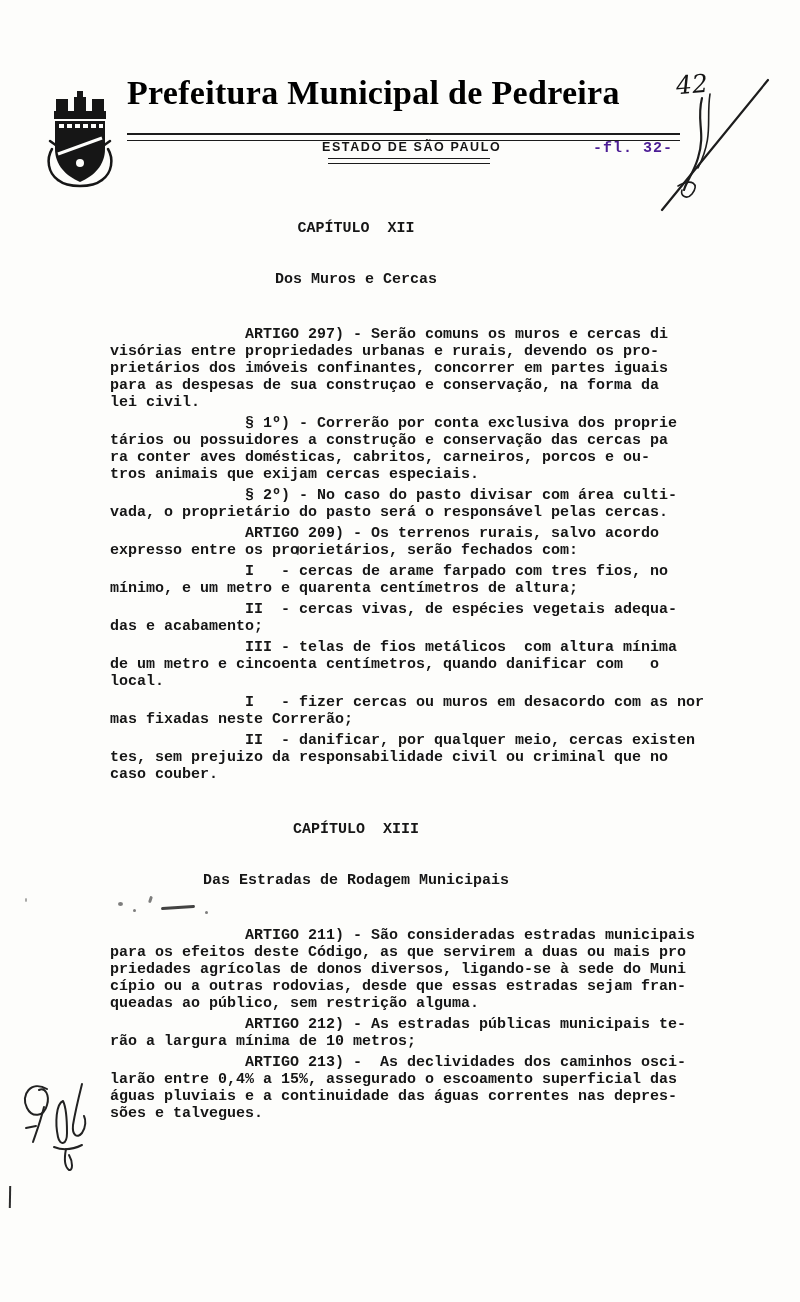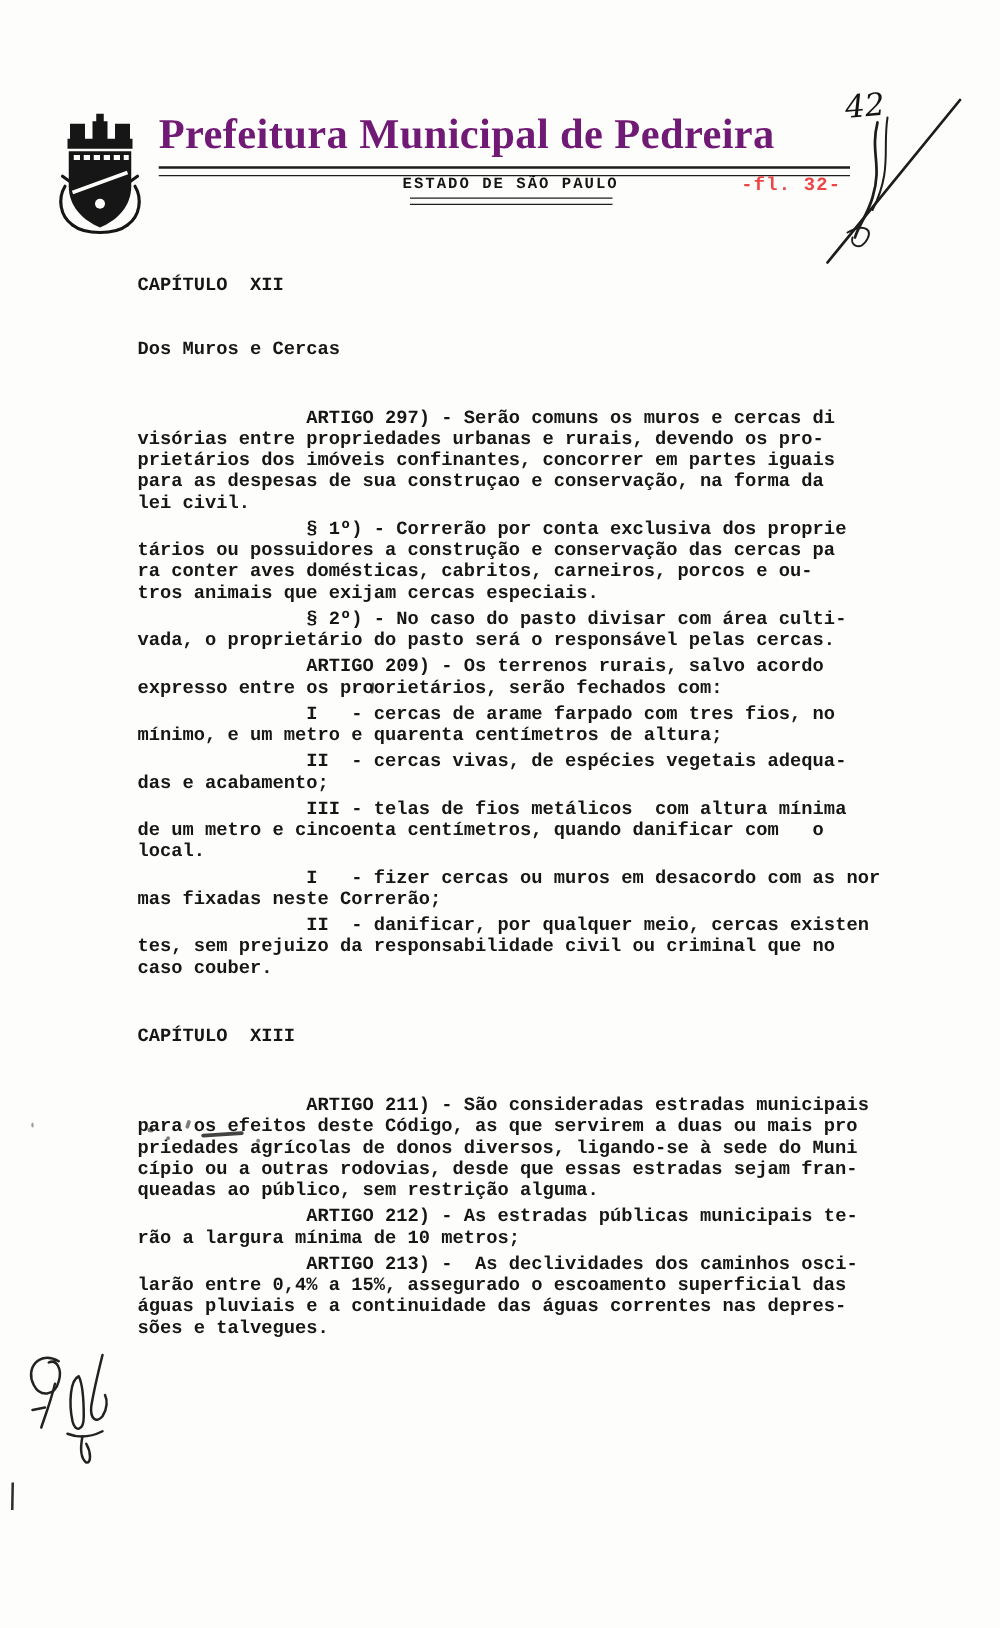--- a/index.html
+++ b/index.html
@@ -4,53 +4,53 @@
 <style>
   html,body{margin:0;padding:0;background:#ffffff;}
   .page{
     position:relative;width:800px;height:1302px;margin:0 auto;
     background:#fdfdfb;color:#1a1a1a;overflow:hidden;
     font-family:"Liberation Mono",monospace;
   }
   
   .crest{position:absolute;left:44px;top:90px;width:72px;height:102px;}
   .brand{
-    position:absolute;left:127px;top:89px;white-space:nowrap;
+    position:absolute;left:127px;top:74px;white-space:nowrap;
     font-family:"Liberation Serif",serif;font-weight:bold;
-    font-size:34px;line-height:38px;letter-spacing:.3px;color:#701a75;
+    font-size:34px;line-height:38px;letter-spacing:.3px;color:#000000;
   }
   .brand-rule{
     position:absolute;left:127px;top:133px;width:553px;height:5px;
     border-top:2.5px solid #1c1c1c;border-bottom:1.5px solid #1c1c1c;
   }
   .state{
     position:absolute;left:322px;top:140px;width:172px;text-align:center;
-    font-family:Liberation Mono, monospace;font-weight:bold;font-size:12.5px;
+    font-family:Liberation Sans, sans-serif;font-weight:bold;font-size:12.5px;
     letter-spacing:1.6px;white-space:nowrap;color:#151515;
   }
   .state-rule{
     position:absolute;left:328px;top:158px;width:162px;height:4px;
     border-top:1.5px solid #1c1c1c;border-bottom:1px solid #1c1c1c;
   }
   .folio{
     position:absolute;left:593px;top:140px;font-size:15px;font-weight:bold;
-    letter-spacing:1px;color:#ef4444;white-space:nowrap;
+    letter-spacing:1px;color:#4c1d95;white-space:nowrap;
   }
   .hw-num{
     position:absolute;left:676px;top:70px;font-family:"DejaVu Serif",serif;
     font-style:italic;font-size:25px;color:#141414;transform:rotate(-5deg);
   }
   .rubric{position:absolute;left:640px;top:70px;width:140px;height:150px;}
   
   .doc-body{
     position:absolute;left:110px;top:186px;width:645px;
     font-size:15px;line-height:17px;font-weight:bold;color:#161616;
   }
   .doc-par{margin:0 0 4px 0;white-space:pre-wrap;}
-  .chapter-head{width:492px;text-align:left;margin:0 0 4px 0;white-space:pre-wrap;}
+  .chapter-head{width:492px;text-align:center;margin:0 0 4px 0;white-space:pre-wrap;}
   .chapter-head div{white-space:pre-wrap;}
   
   .sig{position:absolute;left:5px;top:1075px;width:110px;height:110px;}
   .tick{position:absolute;left:9px;top:1186px;width:2px;height:22px;background:#2c2c2c;transform:rotate(1deg);}
   .smudge{position:absolute;background:rgba(20,20,20,.55);border-radius:50%;}
   .sm1{left:118px;top:902px;width:5px;height:4px;}
   .sm2{left:133px;top:909px;width:3px;height:3px;}
   .sm3{left:149px;top:896px;width:3px;height:7px;transform:rotate(18deg);border-radius:2px;}
   .sm4{left:161px;top:906px;width:34px;height:3px;border-radius:2px;transform:rotate(-4deg);background:rgba(20,20,20,.8);}
   .sm5{left:205px;top:911px;width:3px;height:3px;}
@@ -140,20 +140,21 @@
       <p class="doc-par">               I   - fizer cercas ou muros em desacordo com as nor
 mas fixadas neste Correrão;</p>
       <p class="doc-par">               II  - danificar, por qualquer meio, cercas existen
 tes, sem prejuizo da responsabilidade civil ou criminal que no
 caso couber.</p>
     </section>
 
     <section>
       <div class="chapter-head">
         <div>CAPÍTULO  XIII</div>
+        <div>Das Estradas de Rodagem Municipais</div>
       </div>
       <p class="doc-par">               ARTIGO 211) - São consideradas estradas municipais
 para os efeitos deste Código, as que servirem a duas ou mais pro
 priedades agrícolas de donos diversos, ligando-se à sede do Muni
 cípio ou a outras rodovias, desde que essas estradas sejam fran-
 queadas ao público, sem restrição alguma.</p>
       <p class="doc-par">               ARTIGO 212) - As estradas públicas municipais te-
 rão a largura mínima de 10 metros;</p>
       <p class="doc-par">               ARTIGO 213) -  As declividades dos caminhos osci-
 larão entre 0,4% a 15%, assegurado o escoamento superficial das

